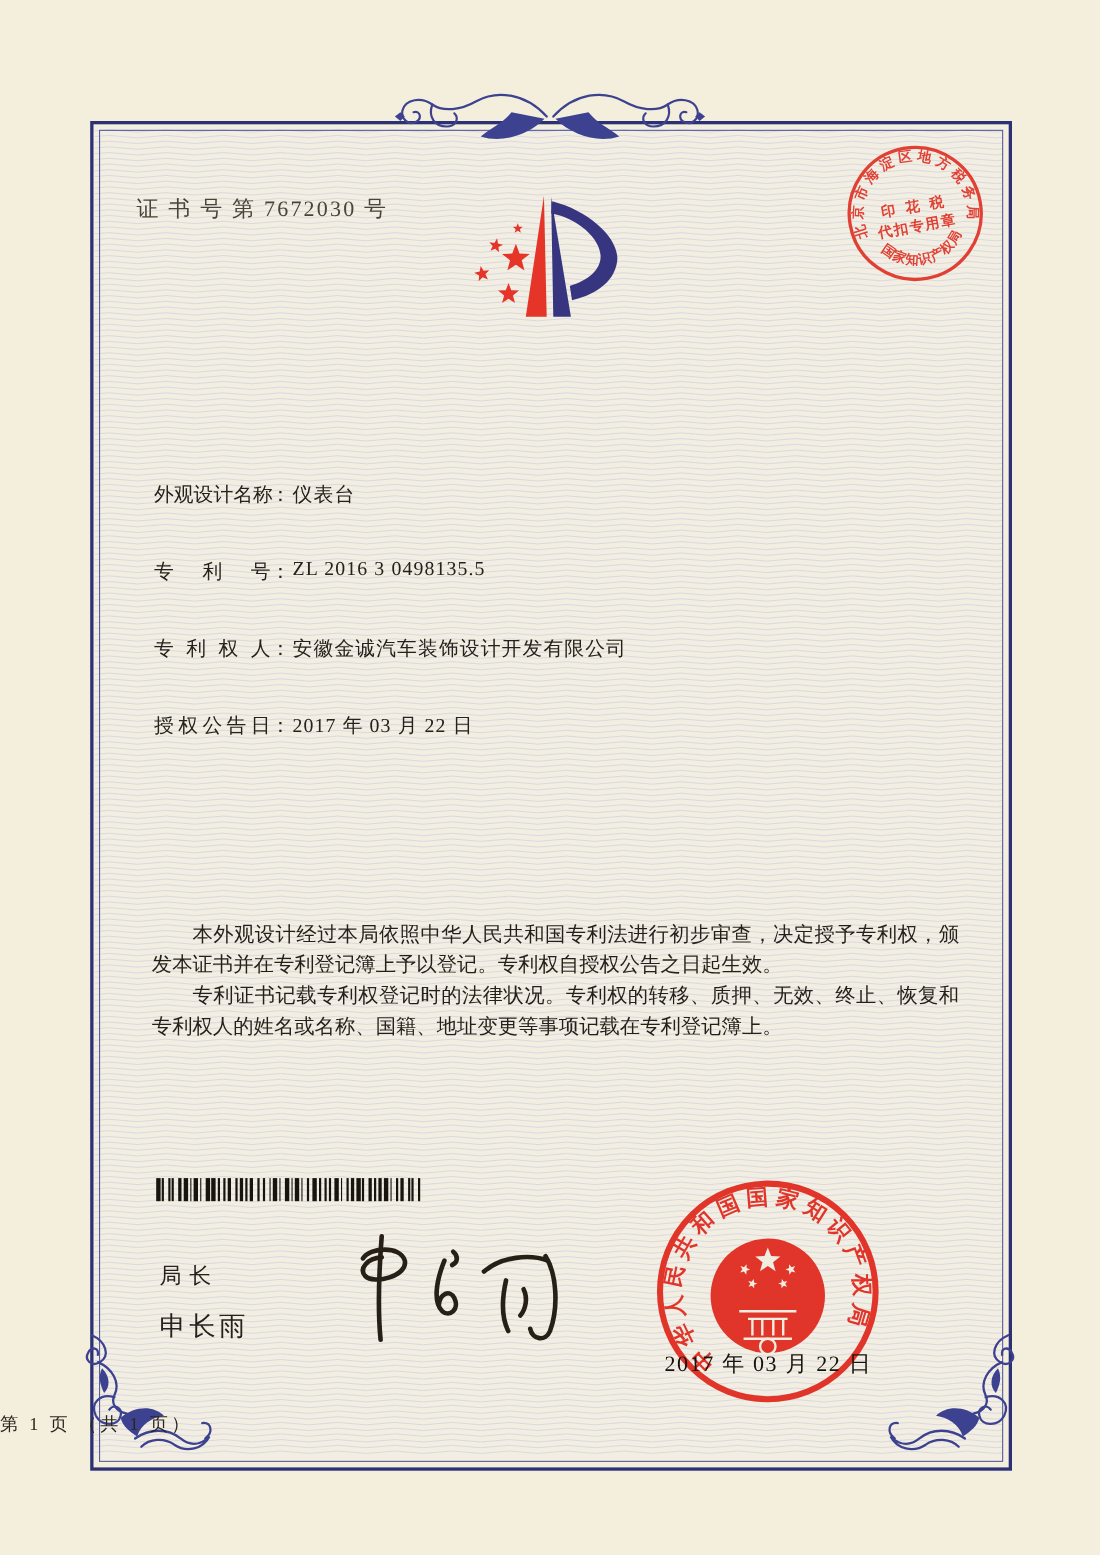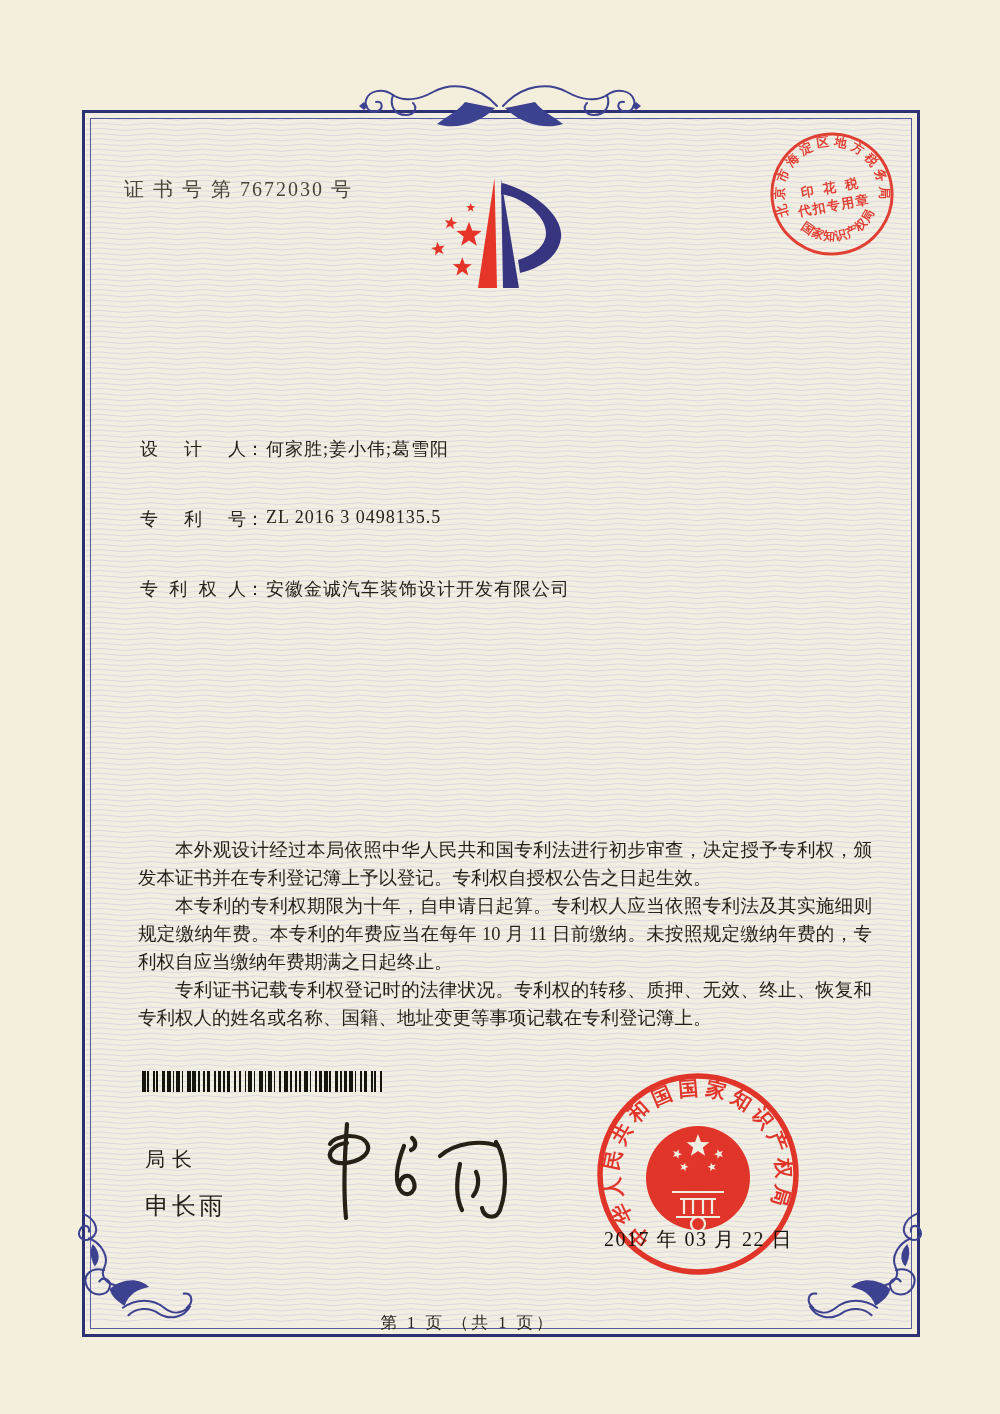--- a/index.html
+++ b/index.html
@@ -30,21 +30,21 @@
   
   .barcode{left:142px;top:1071px;width:242px;height:21px;display:flex;align-items:stretch;z-index:4;}
   .barcode .b{height:100%;}
   
   .signer-title{left:145px;top:1146px;font-size:20px;letter-spacing:7px;color:#26211a;z-index:4;}
   .signer-name{left:145px;top:1190px;font-size:24px;letter-spacing:3px;color:#26211a;z-index:4;}
   .sig-svg{left:292px;top:1116px;z-index:5;}
   
   .seal-svg{left:592px;top:1068px;z-index:4;opacity:.93;}
   .seal-date{left:604px;top:1226px;font-size:20px;letter-spacing:1.5px;color:#16120d;z-index:6;white-space:nowrap;}
-  .footer{left:0;width:936px;top:1312px;text-align:center;font-size:16.5px;letter-spacing:3px;color:#2a251e;z-index:4;}
+  .footer{left:0;width:936px;top:1284px;font-size:16.5px;letter-spacing:3px;color:#2a251e;z-index:4;}
   
   .stamp-svg{left:763px;top:125px;z-index:6;opacity:.95;transform:rotate(-10deg);}
   .seal-ring-text{font-size:20px;font-weight:700;letter-spacing:5.5px;fill:#e0281d;}
   .stamp-arc-top{font-size:12.5px;letter-spacing:4px;fill:#e0382b;font-weight:600;}
   .stamp-arc-bottom{font-size:12px;letter-spacing:.5px;fill:#e0382b;font-weight:600;}
   .stamp-center{font-size:13px;fill:#e0382b;font-weight:600;}
 </style>
 </head>
 <body>
 
@@ -332,33 +332,35 @@
     <polygon fill="#e53529" points="12.0,71.8 14.6,76.2 19.7,75.6 16.3,79.4 18.6,84.1 13.8,82.0 10.1,85.6 10.6,80.4 6.1,78.0 11.1,76.9"></polygon>
     <polygon fill="#e53529" points="37.3,87.3 39.8,93.9 46.8,94.2 41.3,98.6 43.2,105.4 37.3,101.5 31.4,105.4 33.3,98.6 27.8,94.2 34.8,93.9"></polygon>
     <path d="M69.5,8 L53,118 L72,118 Z" fill="#e53529"></path>
     <path d="M76,9 L78,118 L94,118 Z" fill="#37357f"></path>
     <path d="M77,13 C112,22 139,48 136,68 C133,89 112,99 95,103 L93,90 C109,85 121,76 121,63 C121,47 100,28 76,24 Z" fill="#37357f"></path>
   </svg>
 
 
   <div class="abs fields">
     <div class="field-row">
-      <span class="flabel">设计人</span><span class="fcolon">：</span><span class="fvalue">何家胜;姜小伟;葛雪阳</span>
+      <span class="flabel">外观设计名称</span><span class="fcolon">：</span><span class="fvalue">仪表台</span>
     </div>
     <div class="field-row">
       <span class="flabel">专利号</span><span class="fcolon">：</span><span class="fvalue">ZL 2016 3 0498135.5</span>
     </div>
     <div class="field-row">
       <span class="flabel">专利权人</span><span class="fcolon">：</span><span class="fvalue">安徽金诚汽车装饰设计开发有限公司</span>
     </div>
+    <div class="field-row">
+      <span class="flabel">授权公告日</span><span class="fcolon">：</span><span class="fvalue">2017 年 03 月 22 日</span>
+    </div>
   </div>
 
   <div class="abs body-text">
     <p>本外观设计经过本局依照中华人民共和国专利法进行初步审查，决定授予专利权，颁发本证书并在专利登记簿上予以登记。专利权自授权公告之日起生效。</p>
-    <p>本专利的专利权期限为十年，自申请日起算。专利权人应当依照专利法及其实施细则规定缴纳年费。本专利的年费应当在每年 10 月 11 日前缴纳。未按照规定缴纳年费的，专利权自应当缴纳年费期满之日起终止。</p>
     <p>专利证书记载专利权登记时的法律状况。专利权的转移、质押、无效、终止、恢复和专利权人的姓名或名称、国籍、地址变更等事项记载在专利登记簿上。</p>
   </div>
 
   <div class="abs barcode" id="barcode">
       <div class="b" style="width: 3.61194px; background: rgb(23, 19, 13);"></div>
       <div class="b" style="width: 1.80597px; background: transparent;"></div>
       <div class="b" style="width: 1.80597px; background: rgb(23, 19, 13);"></div>
       <div class="b" style="width: 3.61194px; background: transparent;"></div>
       <div class="b" style="width: 1.80597px; background: rgb(23, 19, 13);"></div>
       <div class="b" style="width: 1.80597px; background: transparent;"></div>

